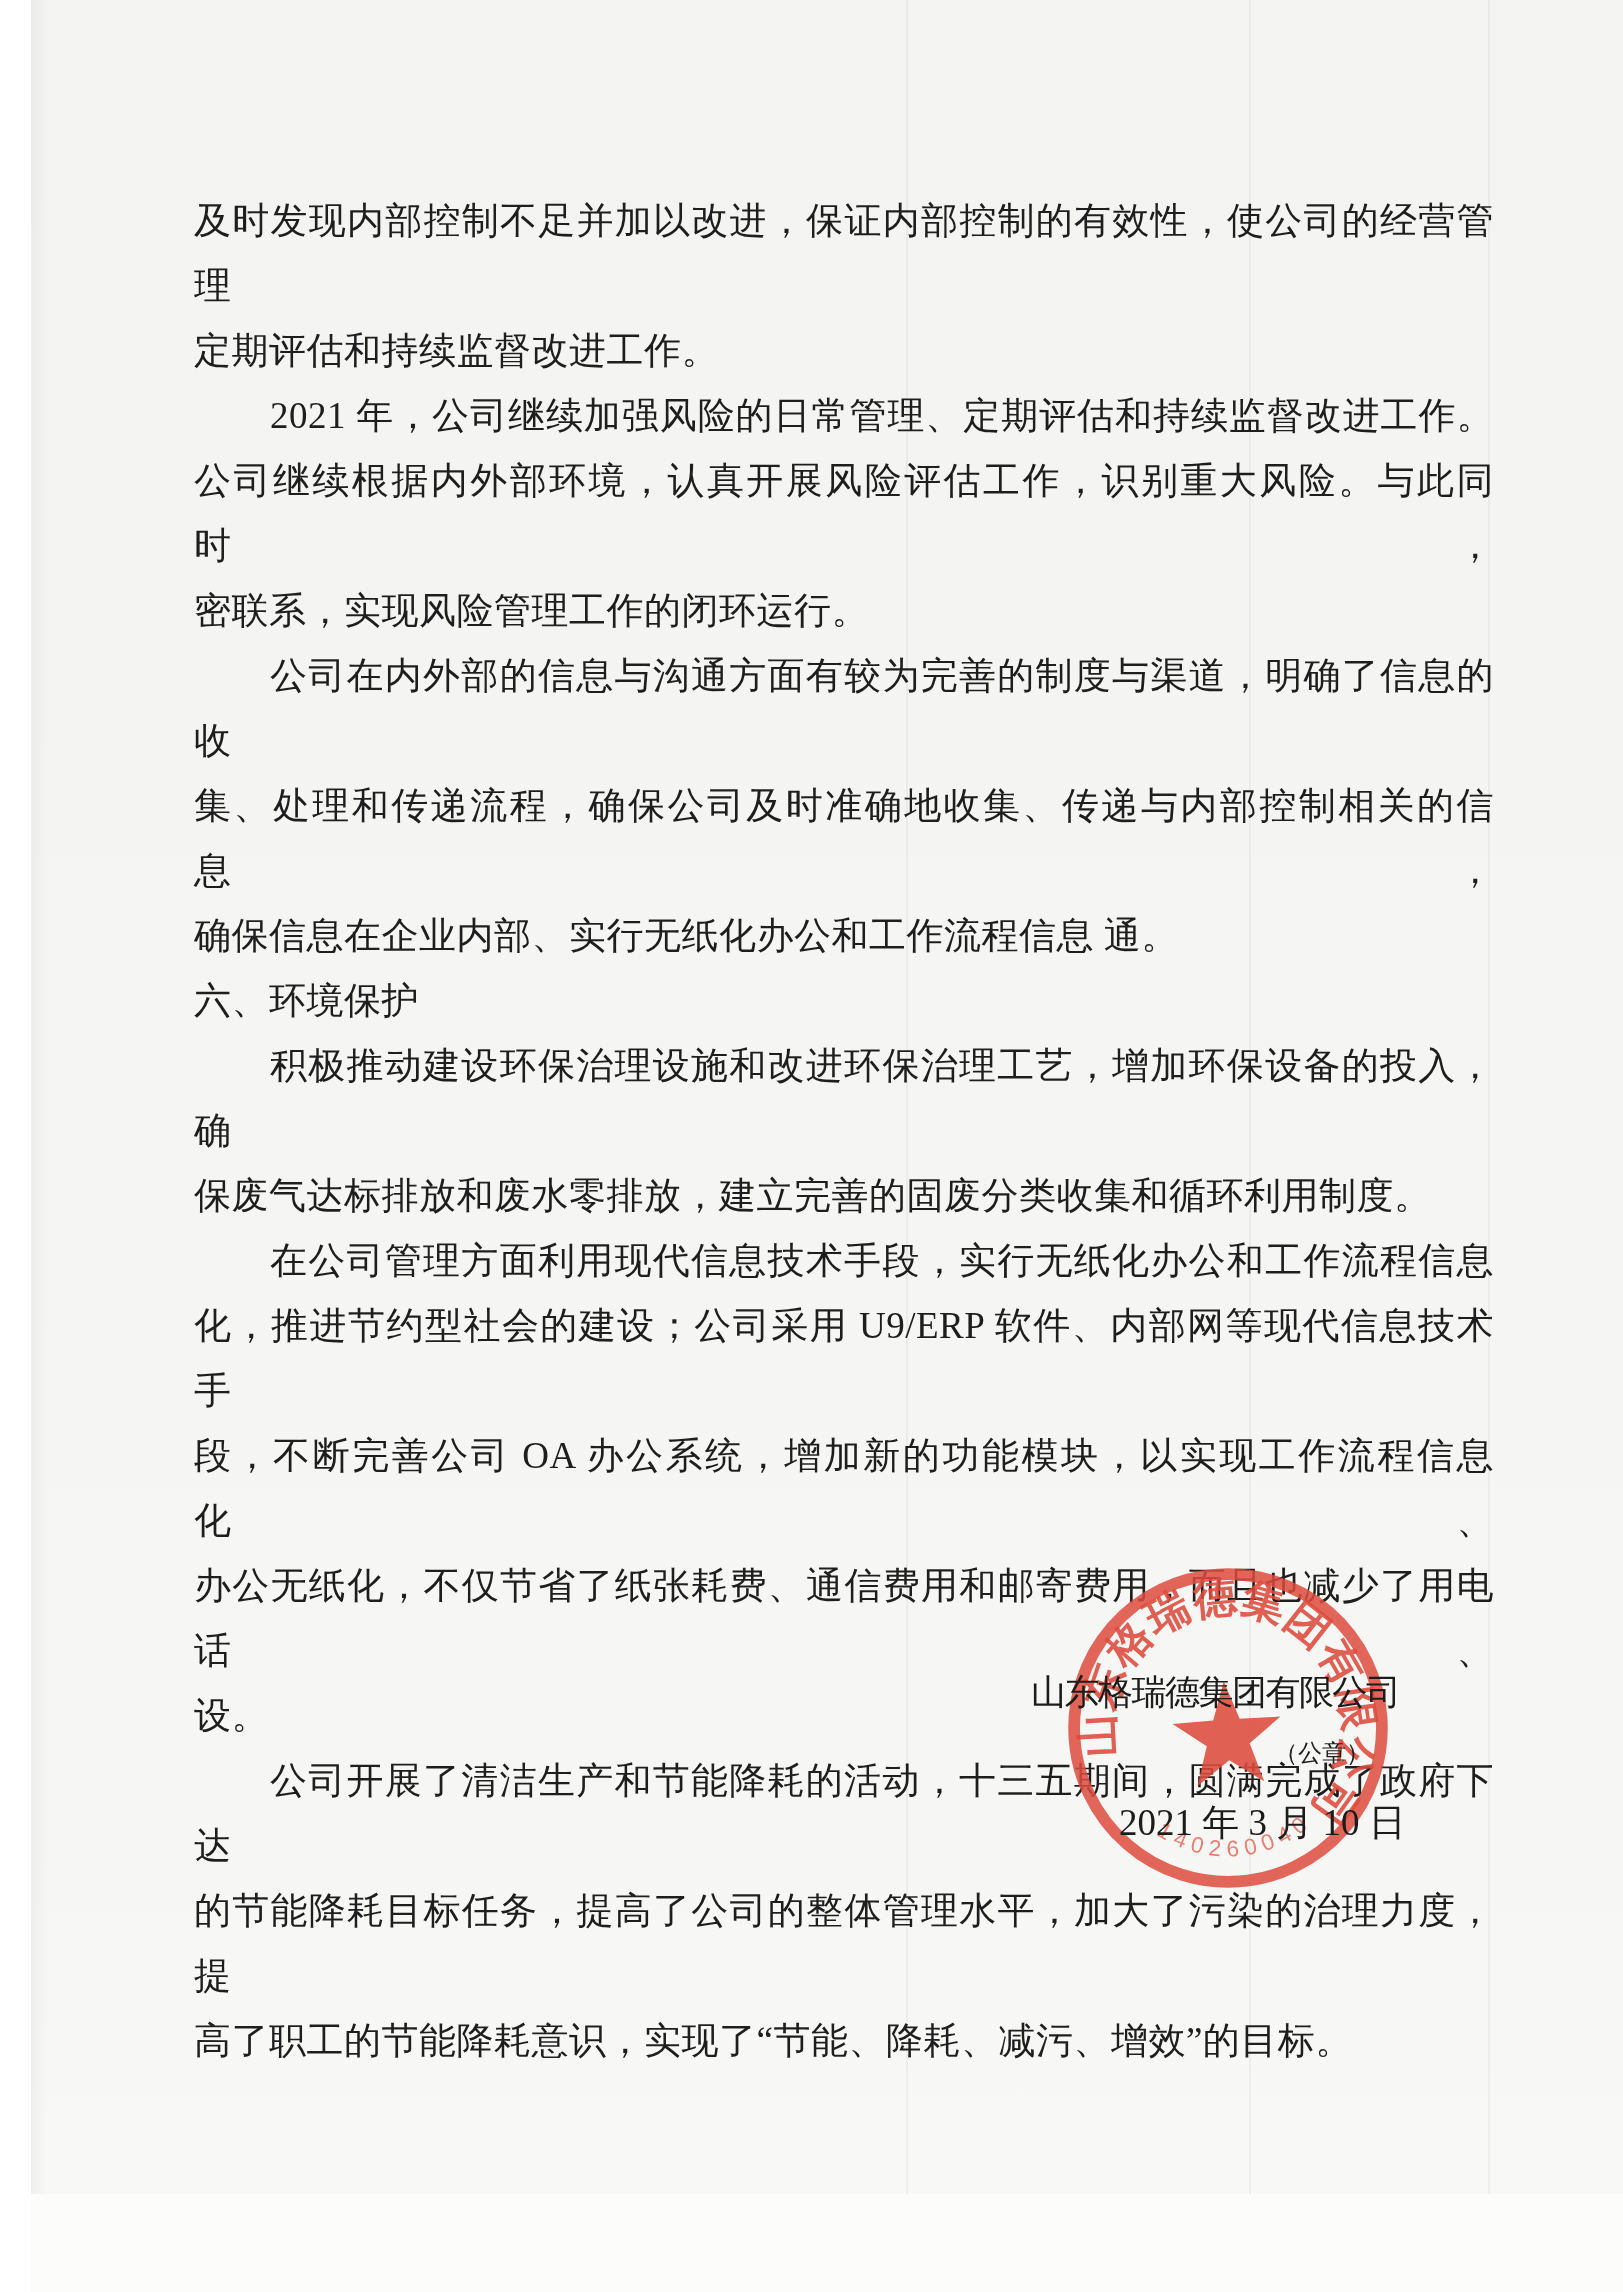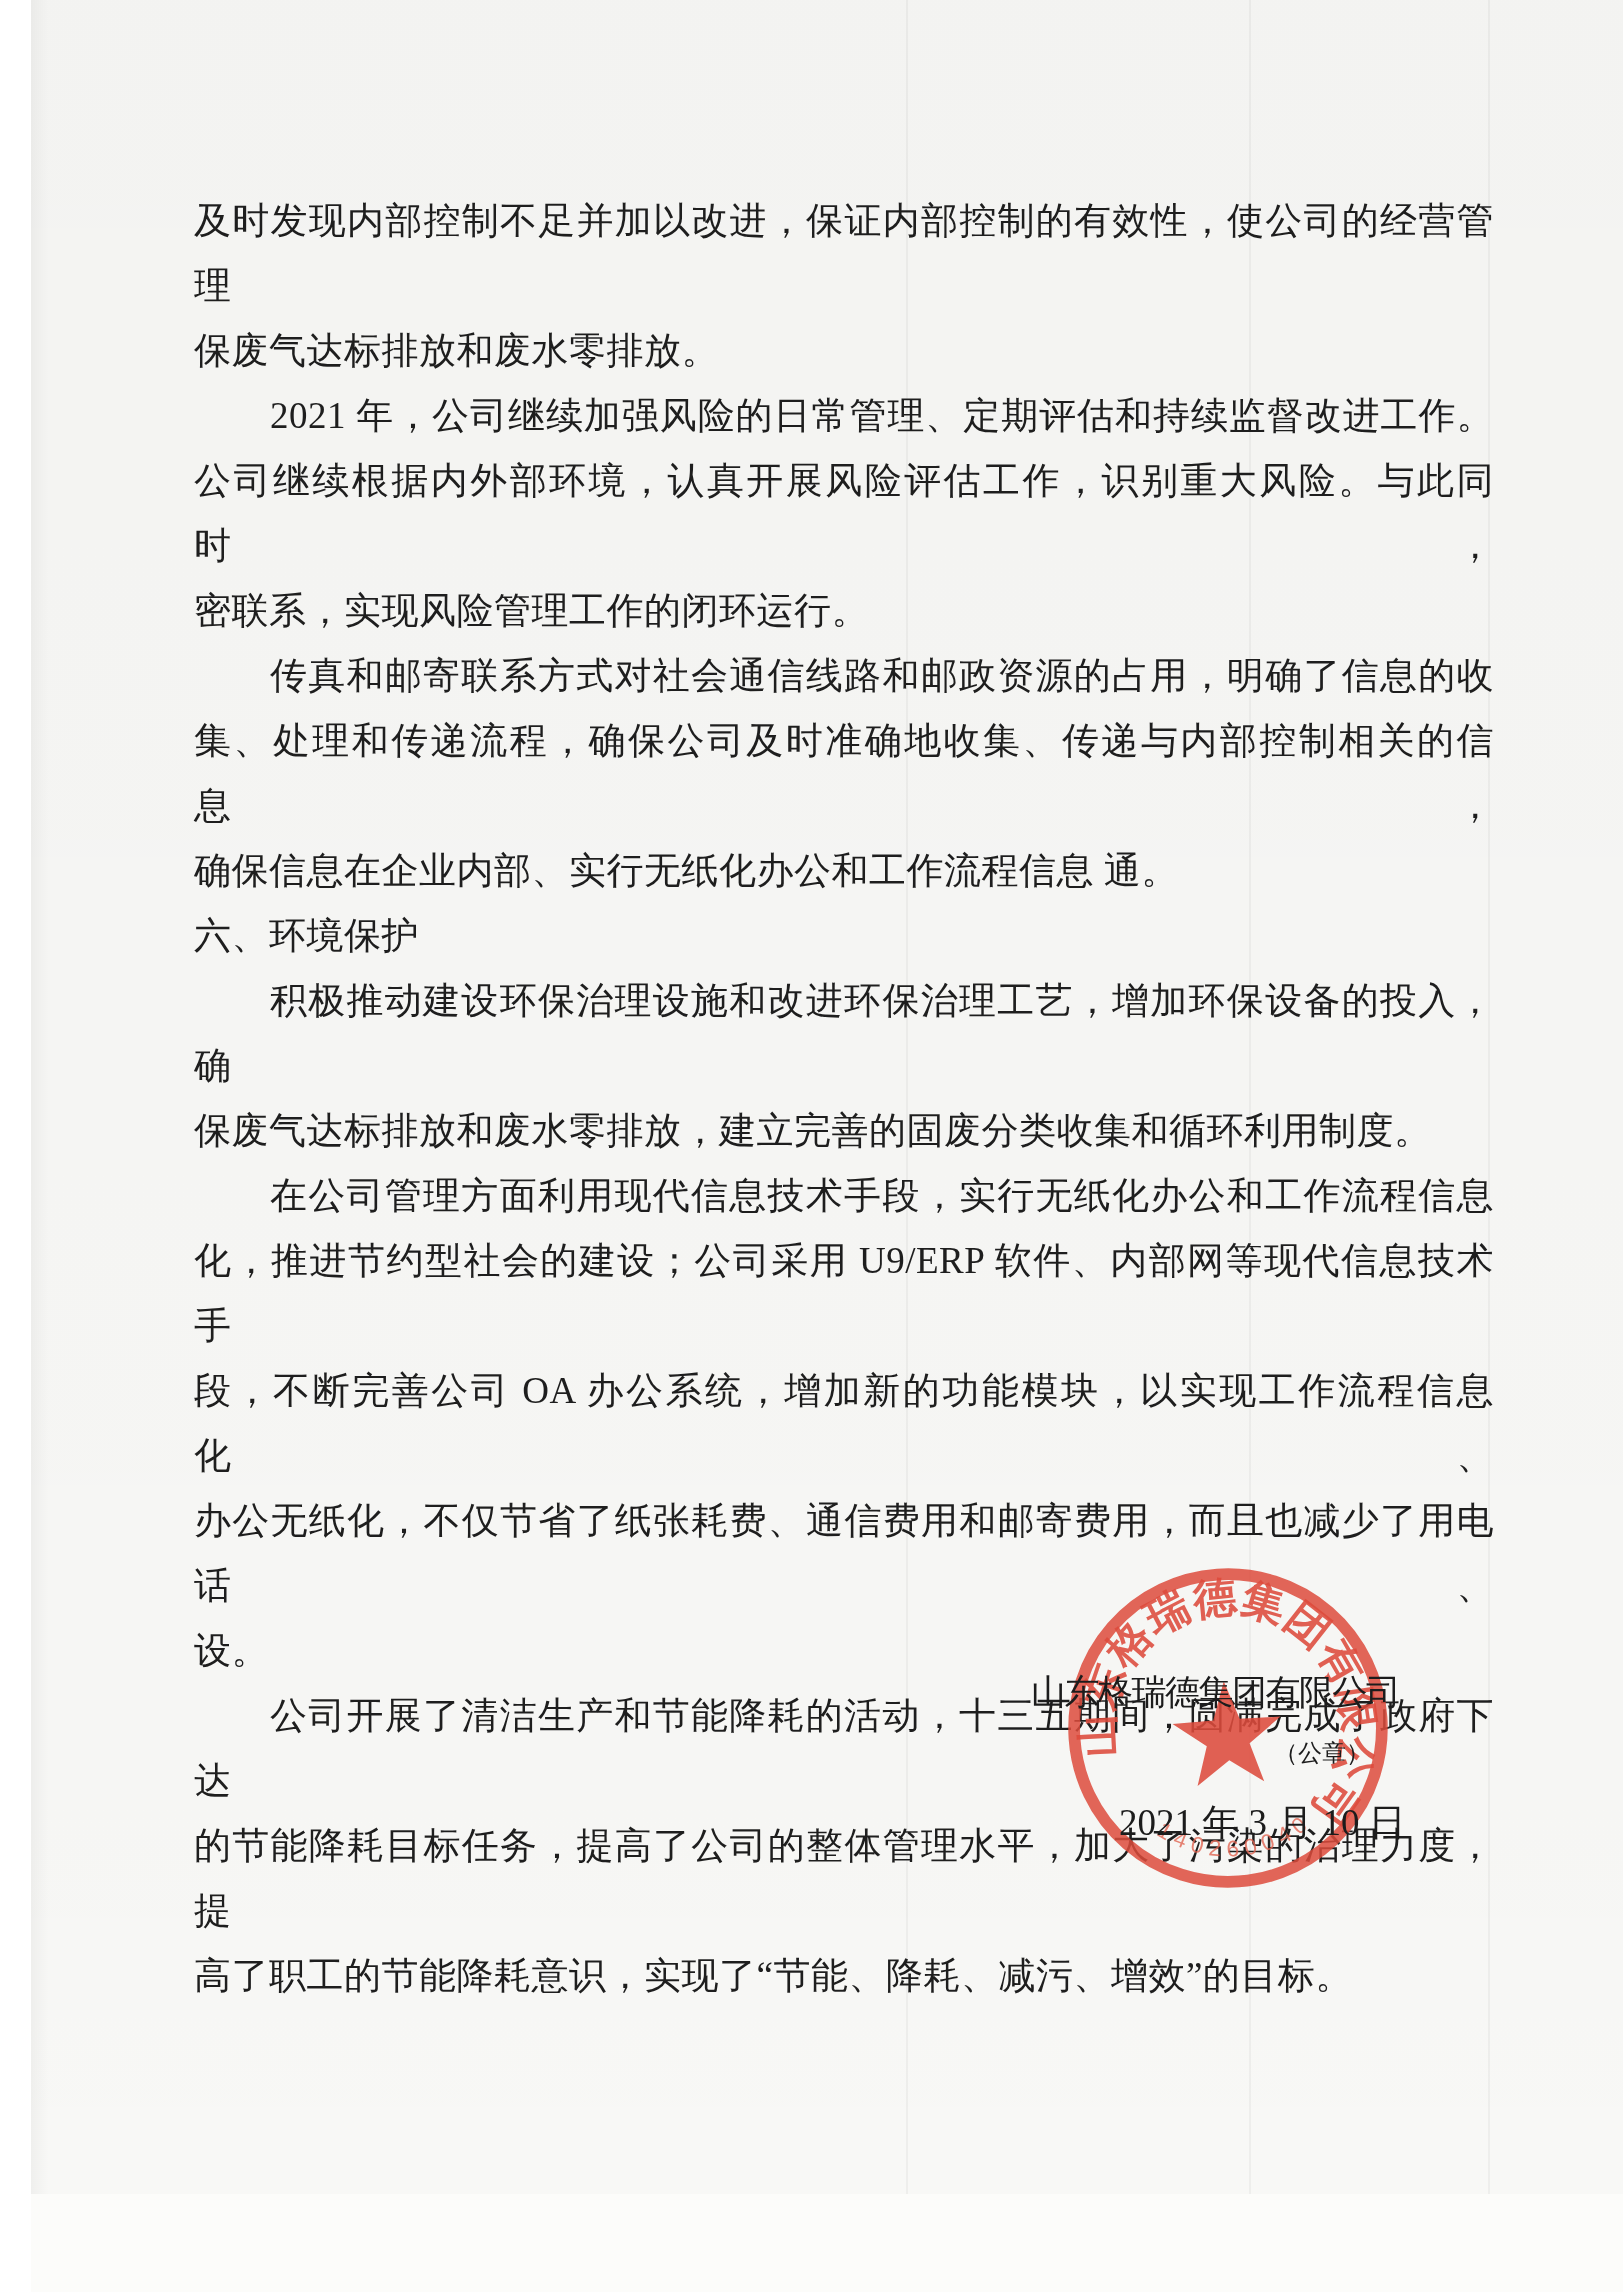--- a/index.html
+++ b/index.html
@@ -48,25 +48,25 @@
 
 <div class="page">
 
   <div class="streak s1"></div>
   <div class="streak s2"></div>
   <div class="streak s3"></div>
   <div class="band"></div>
 
   <div class="doc-text">
       <div class="line fill">及时发现内部控制不足并加以改进，保证内部控制的有效性，使公司的经营管理</div>
-      <div class="line">保废气达标排放和废水零排放。</div>
+      <div class="line">定期评估和持续监督改进工作。</div>
       <div class="line indent fill">2021 年，公司继续加强风险的日常管理、定期评估和持续监督改进工作。</div>
       <div class="line fill">公司继续根据内外部环境，认真开展风险评估工作，识别重大风险。与此同时，</div>
       <div class="line">密联系，实现风险管理工作的闭环运行。</div>
-      <div class="line indent fill">传真和邮寄联系方式对社会通信线路和邮政资源的占用，明确了信息的收</div>
+      <div class="line indent fill">公司在内外部的信息与沟通方面有较为完善的制度与渠道，明确了信息的收</div>
       <div class="line fill">集、处理和传递流程，确保公司及时准确地收集、传递与内部控制相关的信息，</div>
       <div class="line">确保信息在企业内部、实行无纸化办公和工作流程信息 通。</div>
       <div class="line">六、环境保护</div>
       <div class="line indent fill">积极推动建设环保治理设施和改进环保治理工艺，增加环保设备的投入，确</div>
       <div class="line">保废气达标排放和废水零排放，建立完善的固废分类收集和循环利用制度。</div>
       <div class="line indent fill">在公司管理方面利用现代信息技术手段，实行无纸化办公和工作流程信息</div>
       <div class="line fill">化，推进节约型社会的建设；公司采用 U9/ERP 软件、内部网等现代信息技术手</div>
       <div class="line fill">段，不断完善公司 OA 办公系统，增加新的功能模块，以实现工作流程信息化、</div>
       <div class="line fill">办公无纸化，不仅节省了纸张耗费、通信费用和邮寄费用，而且也减少了用电话、</div>
       <div class="line">设。</div>

